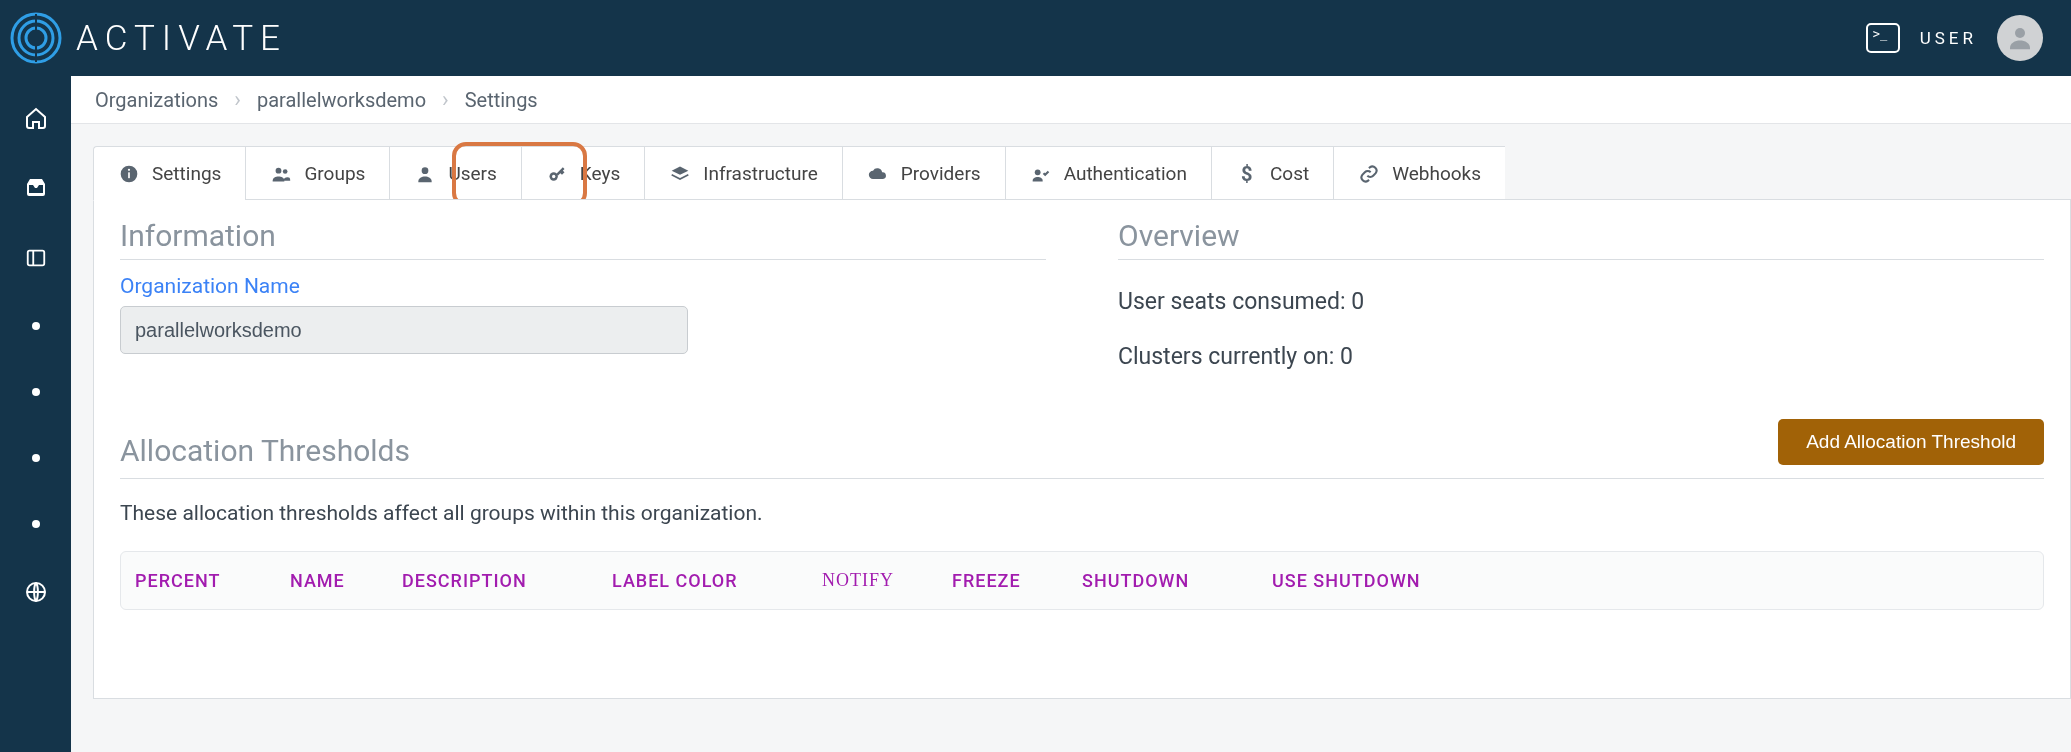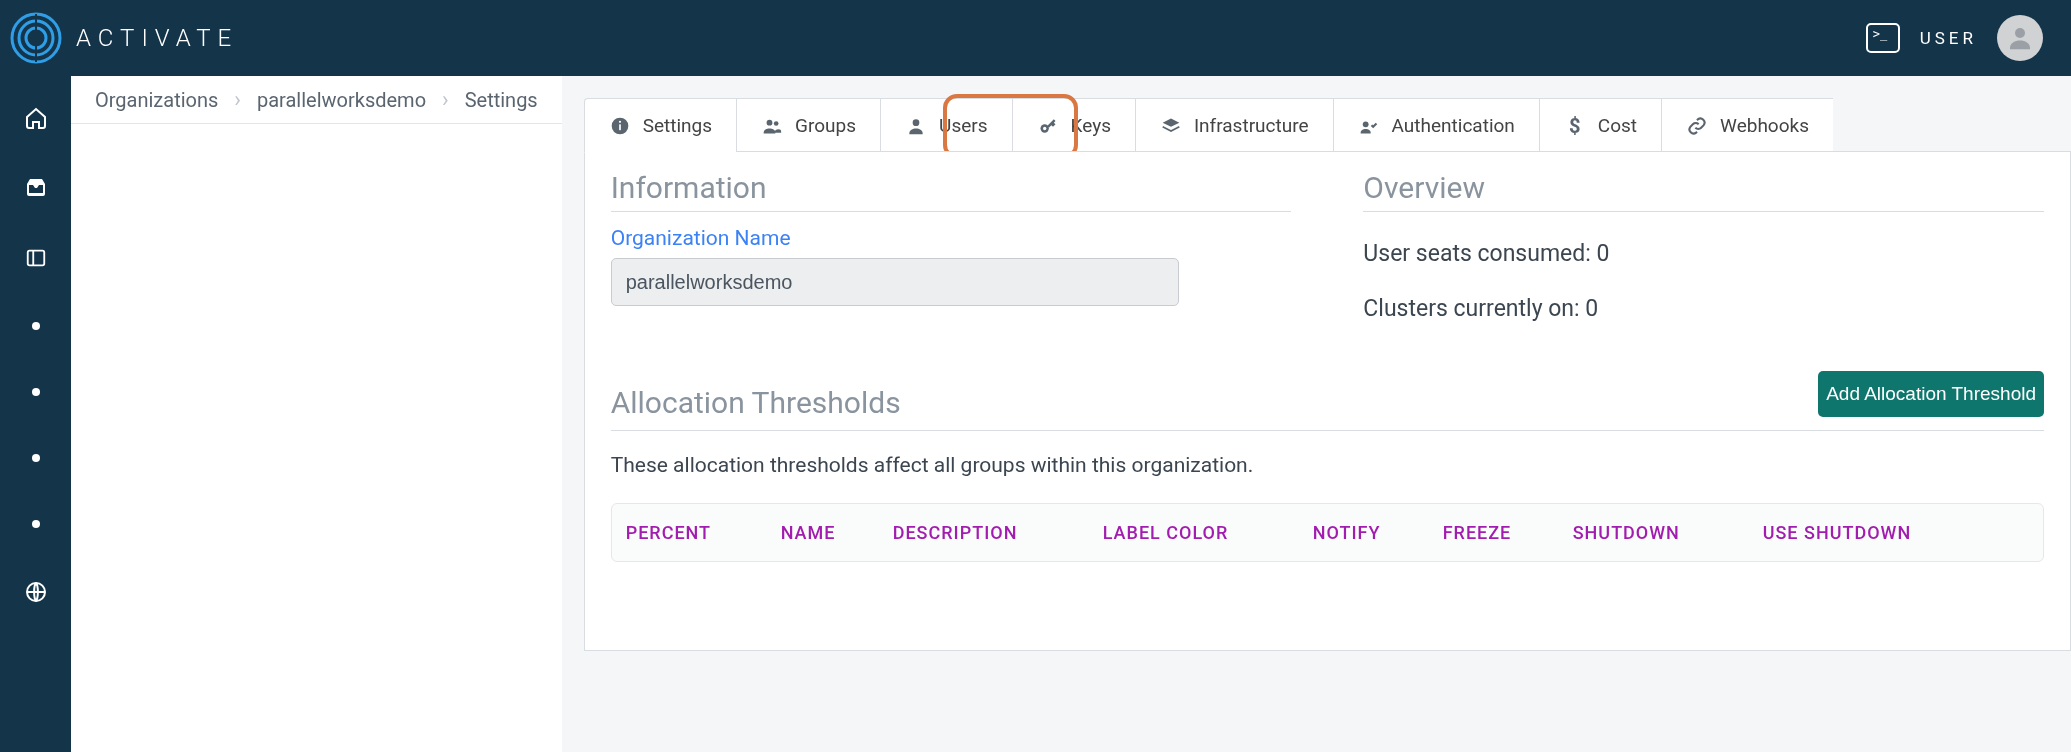--- a/index.html
+++ b/index.html
@@ -1,32 +1,32 @@
 <!DOCTYPE html>
 <html><head>
   <meta charset="utf-8">
   <style>
     * { box-sizing: border-box; margin: 0; padding: 0; }
     body { font-family: -apple-system, BlinkMacSystemFont, "Segoe UI", Roboto, "Helvetica Neue", Arial, sans-serif; background: #f5f6f7; color: #333; overflow: hidden; }
     
     .topbar { height: 76px; background: #14344a; display: flex; align-items: center; padding: 0 28px 0 10px; }
     .brand { display: flex; align-items: center; gap: 14px; }
     .brand-logo { width: 52px; height: 52px; }
-    .brand-name { font-size: 24px; letter-spacing: 7px; font-weight: 300; color: #fff; }
+    .brand-name { font-size: 35px; letter-spacing: 7px; font-weight: 300; color: #fff; }
     .topbar-right { margin-left: auto; display: flex; align-items: center; gap: 20px; }
     .terminal-icon { width: 34px; height: 30px; border: 2px solid #fff; border-radius: 5px; display: flex; align-items: flex-start; justify-content: flex-start; padding: 4px 5px; color: #fff; font-size: 12px; font-family: monospace; line-height: 10px; }
     .user-label { color: #fff; letter-spacing: 4px; font-size: 17px; font-weight: 400; }
     .avatar { width: 46px; height: 46px; border-radius: 50%; background: #d0d2d4; display: flex; align-items: center; justify-content: center; }
     
     .shell { display: flex; height: calc(752px - 76px); }
     .siderail { width: 71px; background: #14344a; display: flex; flex-direction: column; align-items: center; padding-top: 28px; gap: 42px; }
     .rail-icon { width: 28px; height: 28px; display: flex; align-items: center; justify-content: center; color: #fff; }
     .rail-dot { width: 8px; height: 8px; border-radius: 50%; background: #fff; margin: 8px 0; }
     
-    .main { flex: 1; background: #fff; display: flex; flex-direction: row; }
+    .main { flex: 1; background: #fff; display: flex; flex-direction: column; }
     .breadcrumb { height: 48px; background: #fff; border-bottom: 1px solid #e3e5e8; display: flex; align-items: center; padding: 0 24px; font-size: 20px; }
     .crumb { color: #5a6570; }
     .crumb-sep { margin: 0 16px; color: #c0c5cb; font-size: 22px; }
     
     .content-area { flex: 1; padding: 22px 0 0 22px; background: #f5f6f7; overflow: hidden; }
     
     .tabs { display: flex; position: relative; }
     .tab { display: flex; align-items: center; gap: 12px; padding: 15px 24px; background: #fff; border: 1px solid #d9dde1; border-bottom: none; font-size: 19px; color: #444; cursor: pointer; border-right: none; }
     .tab:first-child { border-top-left-radius: 4px; }
     .tab:last-child { border-right: 1px solid #d9dde1; border-top-right-radius: 4px; }
@@ -39,30 +39,30 @@
     
     .two-col { display: flex; gap: 72px; }
     .col { flex: 1; }
     .section-title { font-size: 30px; color: #8a949e; font-weight: 400; border-bottom: 1px solid #d9dde1; padding-bottom: 6px; margin-bottom: 14px; }
     .field-label { font-size: 21px; color: #3b82f6; margin-bottom: 8px; }
     .text-input { width: 568px; height: 48px; background: #eceeef; border: 1px solid #c8ccd0; border-radius: 5px; padding: 0 14px; font-size: 20px; color: #4a5560; }
     .overview-line { font-size: 23px; color: #3c4650; margin-bottom: 8px; margin-top: 28px; }
     
     .thresh-head { display: flex; align-items: center; justify-content: space-between; margin-top: 38px; border-bottom: 1px solid #d9dde1; padding-bottom: 10px; }
     .thresh-title { font-size: 30px; color: #8a949e; font-weight: 400; margin-top: 17px; }
-    .btn-primary { background: #0f766e; color: #fff; border: none; border-radius: 5px; padding: 12px 8px; font-size: 19px; cursor: pointer; }
+    .btn-primary { background: #a16207; color: #fff; border: none; border-radius: 5px; padding: 12px 28px; font-size: 19px; cursor: pointer; }
     .thresh-desc { font-size: 21px; color: #3c4650; margin-top: 22px; }
     
     .thresh-table { margin-top: 26px; background: #fafbfb; border: 1px solid #e5e8eb; border-radius: 6px; padding: 18px 14px; display: flex; }
     .th { font-size: 18px; letter-spacing: 1px; color: #a21caf; font-weight: 500; }
     .th.percent { width: 155px; }
     .th.name { width: 112px; }
     .th.desc { width: 210px; }
     .th.label { width: 210px; }
-    .th.notify { width: 130px; }
+    .th.notify { width: 130px; font-family: Liberation Serif, serif; }
     .th.freeze { width: 130px; }
     .th.shutdown { width: 190px; }
     .th.realtime { flex: 1; }
   </style>
 </head>
 <body>
 
 <div class="topbar">
   <div class="brand">
     <span class="brand-logo">
@@ -169,20 +169,28 @@
           <span>Keys</span>
         </div>
         <div class="tab">
           <span class="ticon">
               <svg width="20" height="20" viewBox="0 0 24 24" fill="#5a6570">
                 <path d="M12 3l10 5-10 5L2 8z"></path>
                 <path d="M2 13l10 5 10-5" fill="none" stroke="#5a6570" stroke-width="2"></path>
               </svg>
             </span>
           <span>Infrastructure</span>
+        </div>
+        <div class="tab">
+          <span class="ticon">
+              <svg width="22" height="20" viewBox="0 0 24 24" fill="#5a6570">
+                <path d="M6 18a5 5 0 010-10 6 6 0 0111 2 4 4 0 011 8H6z"></path>
+              </svg>
+            </span>
+          <span>Providers</span>
         </div>
         <div class="tab">
           <span class="ticon">
               <svg width="22" height="20" viewBox="0 0 24 24" fill="#5a6570">
                 <circle cx="8" cy="10" r="3.5"></circle>
                 <path d="M2 20c0-3 3-4.5 6-4.5s6 1.5 6 4.5v1H2z"></path>
                 <path d="M15 11l2 2 4-4" fill="none" stroke="#5a6570" stroke-width="2.5"></path>
               </svg>
             </span>
           <span>Authentication</span>

